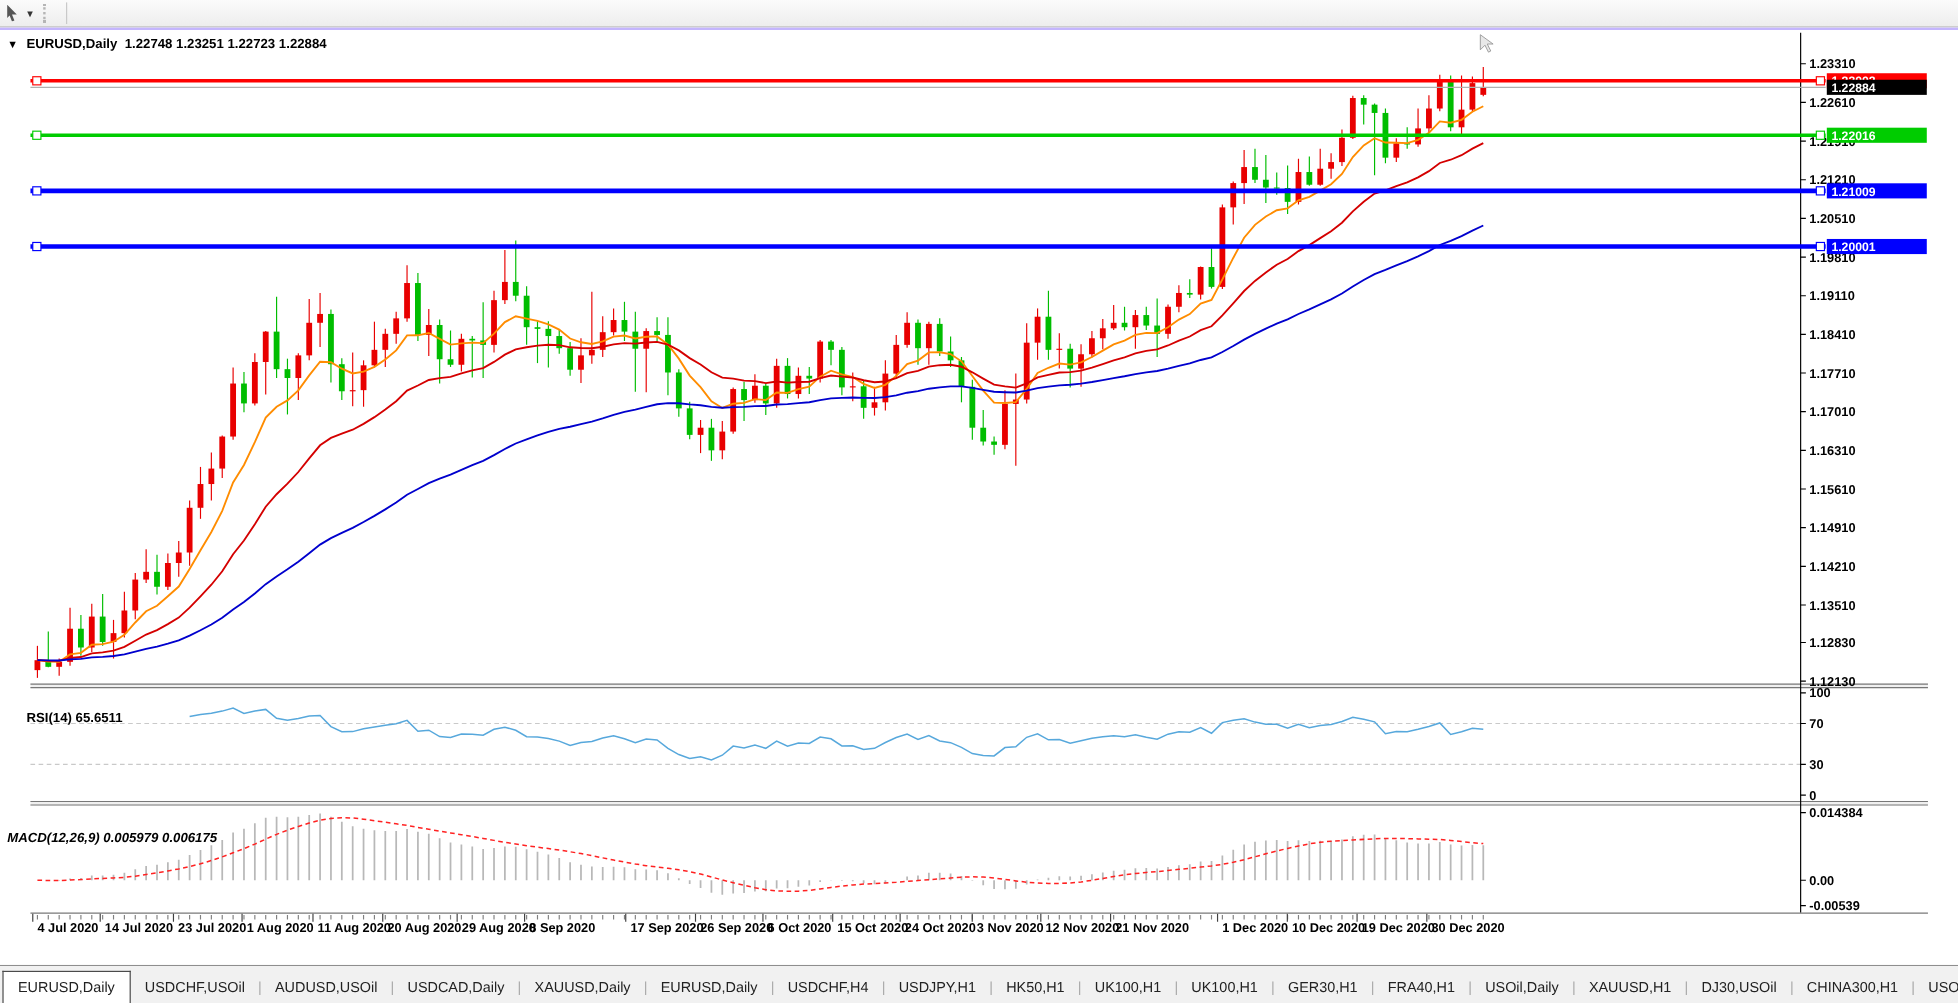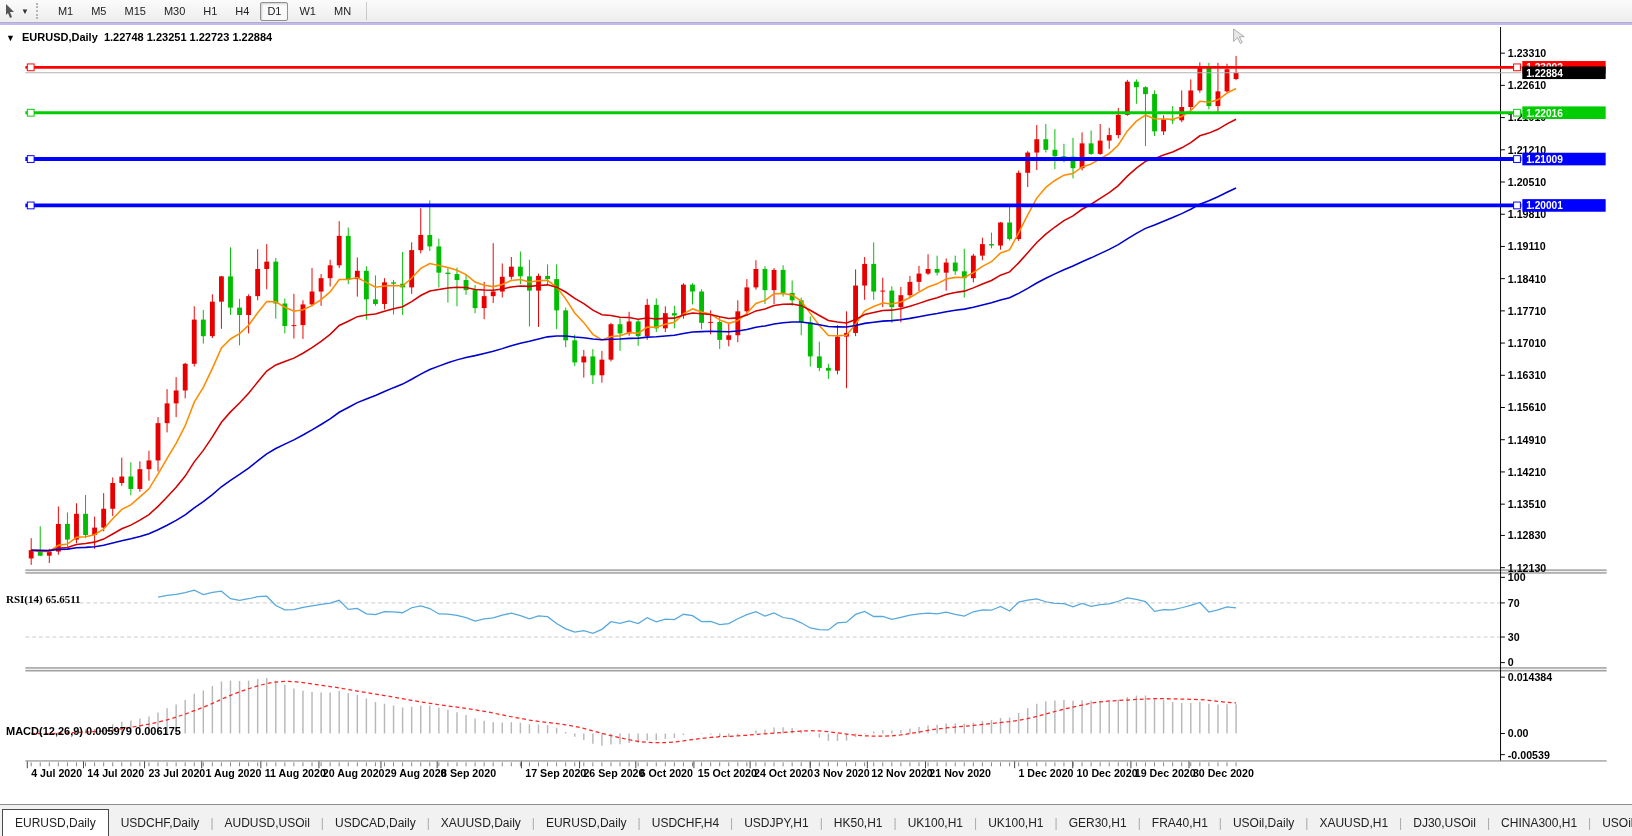--- a/index.html
+++ b/index.html
@@ -33,48 +33,37 @@
 <body>
 
 <div class="toolbar">
   <span class="tool-icon">
     <svg width="12" height="14" viewBox="0 0 12 14">
         <path d="M2 0 L10 8 L6 8 L8 13 L6 14 L4 9 L2 11 Z" fill="#555"></path>
       </svg>
   </span>
   <span class="caret">▼</span>
   <span class="grip"></span>
-  <span id="tf-buttons" style="display:flex;align-items:center;">
-      <span class="tf-btn">M1</span>
-      <span class="tf-btn">M5</span>
-      <span class="tf-btn">M15</span>
-      <span class="tf-btn">M30</span>
-      <span class="tf-btn">H1</span>
-      <span class="tf-btn">H4</span>
-      <span class="tf-btn active">D1</span>
-      <span class="tf-btn">W1</span>
-      <span class="tf-btn">MN</span>
-    </span>
   <span class="tb-sep"></span>
 </div>
 
 <div class="chart-wrap">
   <div class="overlay" style="left:6px;top:6px;">
     <span class="tri">▼</span>
     <span>EURUSD,Daily</span>&nbsp;
     <span>1.22748</span>
     <span>1.23251</span>
     <span>1.22723</span>
     <span>1.22884</span>
   </div>
-  <div class="overlay" style="left:6px;top:568px;font-family:Liberation Serif, serif;">
+  <div class="overlay" style="left:22px;top:568px;">
     <span>RSI(14)</span>
     <span>65.6511</span>
   </div>
-  <div class="overlay" style="left:6px;top:700px;">
+  <div class="overlay" style="left:6px;top:668px;font-style:italic;">
     <span>MACD(12,26,9)</span>
     <span>0.005979</span>
     <span>0.006175</span>
   </div>
   <svg id="chart-svg" width="1632" height="779" viewBox="0 25 1632 804">
       <g>
         <rect x="0" y="585" width="1632" height="4" fill="#f0f0f0"></rect>
         <line x1="0" y1="585.5" x2="1632" y2="585.5" stroke="#787878"></line>
         <line x1="0" y1="588.5" x2="1632" y2="588.5" stroke="#787878"></line>
         <rect x="0" y="686" width="1632" height="4" fill="#f0f0f0"></rect>
@@ -752,21 +741,21 @@
         <text x="1530" y="758.1935875391929">0.00</text>
         <line x1="1522" y1="776" x2="1527" y2="776" stroke="#000"></line>
         <text x="1530" y="780">-0.00539</text>
       </g>
       <path d="M1247 27 l0 13 l4 -4 l3 6 l2 -1 l-3 -6 l5 0 z" fill="#e8e8e8" stroke="#9a9a9a" stroke-width="0.8"></path>
     </svg>
 </div>
 
 <div class="tabbar" id="tabbar">
     <span class="tab active">EURUSD,Daily</span>
-    <span class="tab">USDCHF,Daily</span>
+    <span class="tab">USDCHF,USOil</span>
     <span class="tabsep">|</span>
     <span class="tab">AUDUSD,USOil</span>
     <span class="tabsep">|</span>
     <span class="tab">USDCAD,Daily</span>
     <span class="tabsep">|</span>
     <span class="tab">XAUUSD,Daily</span>
     <span class="tabsep">|</span>
     <span class="tab">EURUSD,Daily</span>
     <span class="tabsep">|</span>
     <span class="tab">USDCHF,H4</span>

